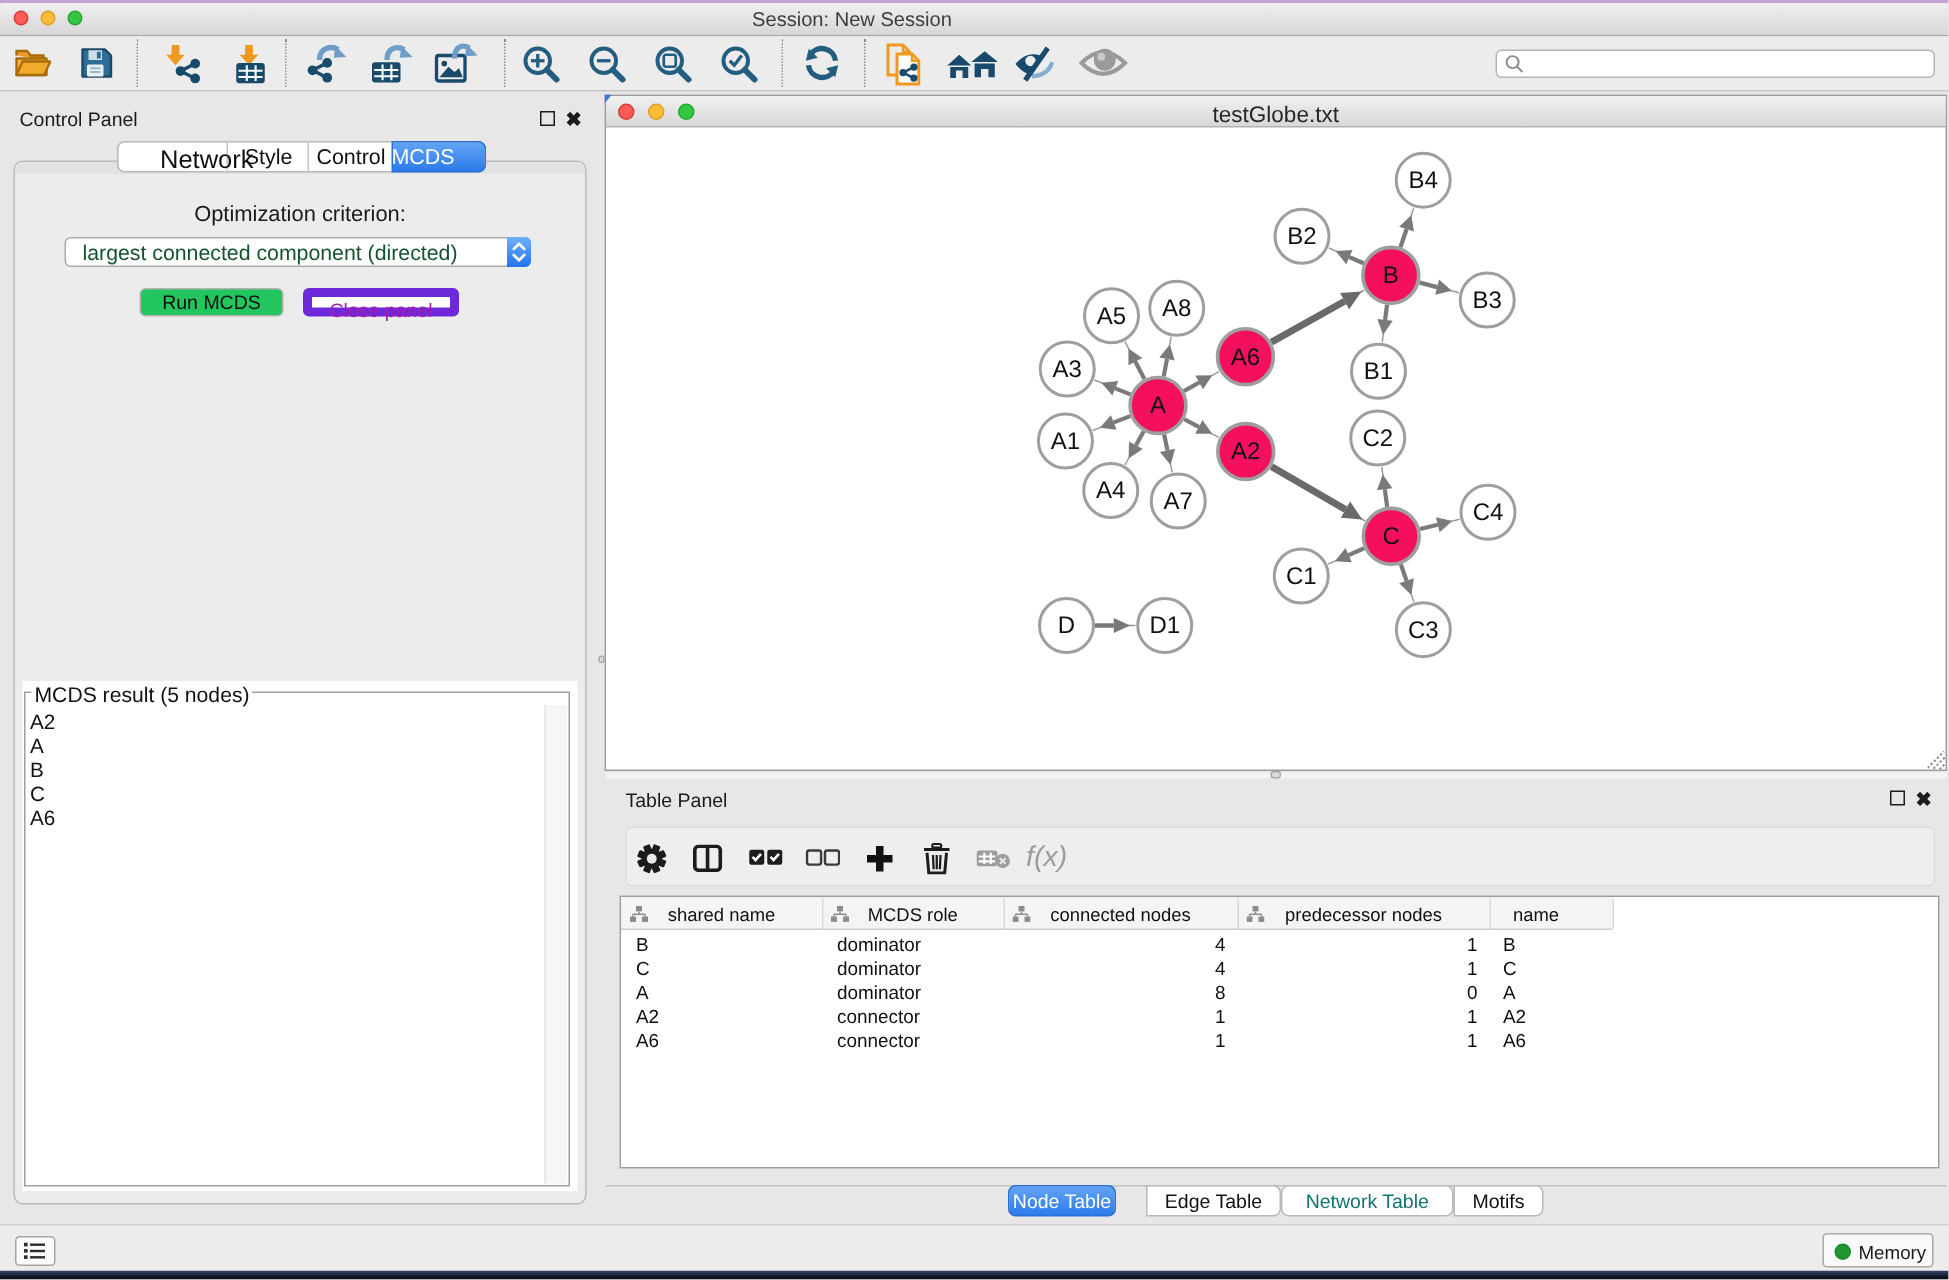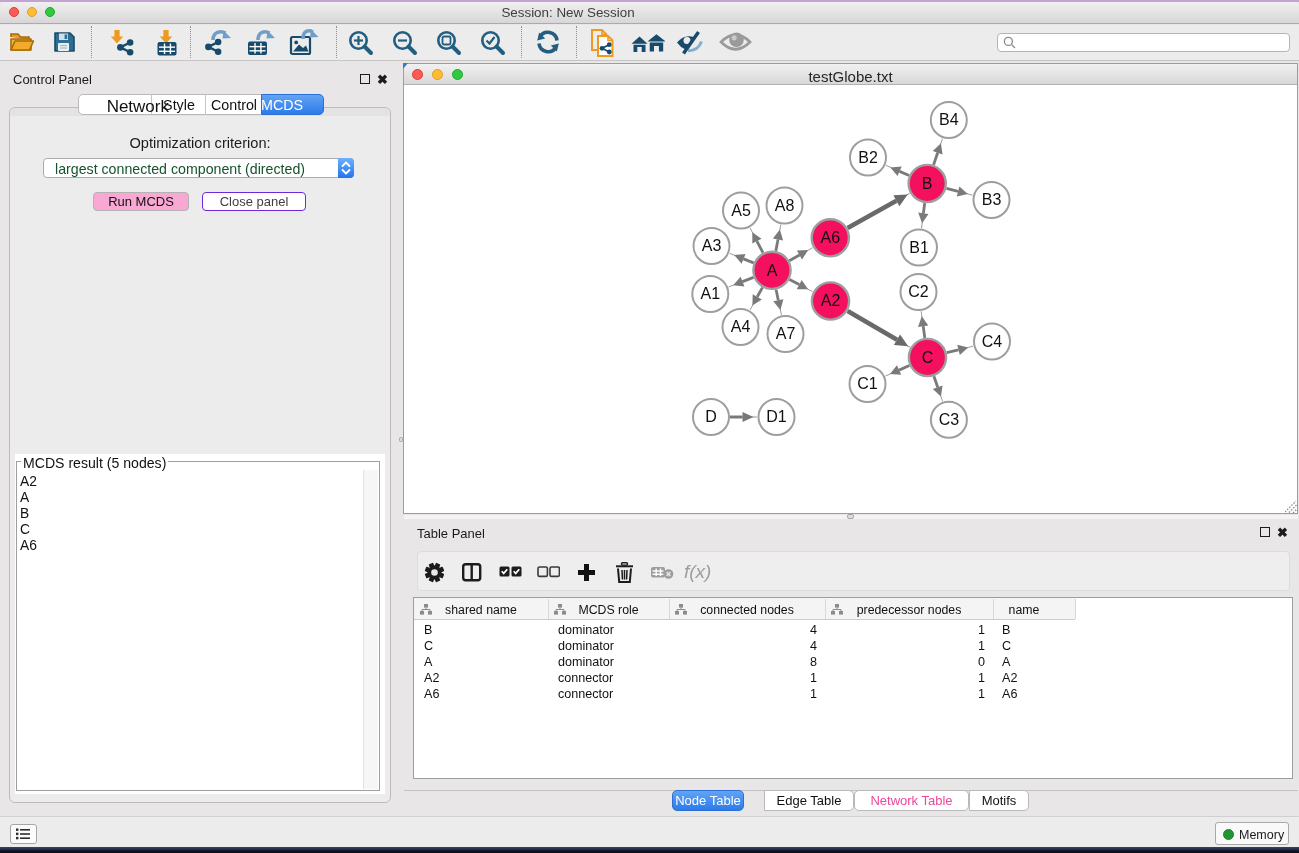--- a/index.html
+++ b/index.html
@@ -161,22 +161,22 @@
 <div class="abs" style="left:261px;top:97px;width:77px;text-align:left;font-size:14.3px;color:#fff">MCDS</div>
 
 <div class="abs" style="left:0;top:135px;width:400px;text-align:center;font-size:14.6px;color:#1b1b1b">Optimization criterion:</div>
 <div class="abs" style="left:43px;top:158px;width:311px;height:20px;background:#fff;border:1px solid #ababab;border-radius:4px"></div>
 <div class="abs" style="left:55px;top:160.5px;font-size:14.2px;color:#14532d">largest connected component (directed)</div>
 <div class="abs" style="left:338px;top:158px;width:16px;height:20px;background:linear-gradient(#6db1fd,#2273ef);border-radius:0 4px 4px 0"></div>
 <svg class="abs" style="left:340px;top:161px" width="12" height="14" viewBox="0 0 12 14">
     <path d="M2.5 5 L6 1.5 L9.5 5" fill="none" stroke="#fff" stroke-width="1.8" stroke-linecap="round" stroke-linejoin="round"></path>
     <path d="M2.5 9 L6 12.5 L9.5 9" fill="none" stroke="#fff" stroke-width="1.8" stroke-linecap="round" stroke-linejoin="round"></path>
   </svg>
-<div class="abs" style="left:93px;top:192px;width:96px;height:19px;background:#f9a8d4;border:1px solid #b3b3b3;border-radius:4px;text-align:center;font-size:13px;color:#111;line-height:17.5px">Run MCDS</div>
-<div class="abs" style="left:202px;top:192px;width:104px;height:19px;background:#fff;border:1px solid #6d28d9;border-radius:4px;text-align:center;font-size:13px;color:#404040;line-height:17.5px">Close panel</div>
+<div class="abs" style="left:93px;top:192px;width:96px;height:19px;background:#22c55e;border:1px solid #b3b3b3;border-radius:4px;text-align:center;font-size:13px;color:#111;line-height:17.5px">Run MCDS</div>
+<div class="abs" style="left:202px;top:192px;width:104px;height:19px;background:#fff;border:6px solid #6d28d9;border-radius:4px;text-align:center;font-size:13px;color:#a21caf;line-height:17.5px">Close panel</div>
 
 <div class="abs" style="left:15px;top:454px;width:370px;height:340px;background:#fff"></div>
 <div class="abs" style="left:16px;top:461px;width:364px;height:330px;border:1px solid #9f9f9f"></div>
 <div class="abs" style="left:21px;top:455px;background:#fff;padding:0 2px;font-size:14.1px;color:#111">MCDS result (5 nodes)</div>
 <div class="abs" style="left:363px;top:470px;width:15px;height:319px;background:#f6f6f6;border-left:1px solid #e2e2e2"></div>
 <div class="abs" style="left:20px;top:474px;font-size:13.8px;color:#111;line-height:16.1px">A2<br>A<br>B<br>C<br>A6</div>
 
 <div class="abs" style="left:403px;top:63px;width:895px;height:451px;background:#fff;border:1px solid #9d9d9d"></div>
 <div class="abs" style="left:404px;top:64px;width:893px;height:21px;background:linear-gradient(#f1f1f1,#d9d7d9);border-bottom:1px solid #b2b0b2"></div>
 <svg class="abs" style="left:403px;top:63px" width="5" height="6">
@@ -438,21 +438,21 @@
 <div class="abs" style="left:1002px;top:671.1px;font-size:12.6px;color:#111">A2</div>
 <div class="abs" style="left:424px;top:687.3px;font-size:12.6px;color:#111">A6</div>
 <div class="abs" style="left:558px;top:687.3px;font-size:12.6px;color:#111">connector</div>
 <div class="abs" style="left:717px;top:687.3px;width:100px;text-align:right;font-size:12.6px;color:#111">1</div>
 <div class="abs" style="left:885px;top:687.3px;width:100px;text-align:right;font-size:12.6px;color:#111">1</div>
 <div class="abs" style="left:1002px;top:687.3px;font-size:12.6px;color:#111">A6</div>
 
 <div class="abs" style="left:404px;top:790px;width:894px;height:0;border-top:1px solid #c2c2c2"></div>
 <div class="abs" style="left:672px;top:790px;width:72px;height:21px;background:linear-gradient(#62a4f4,#2d7bea);border:1px solid #2a6fd4;border-radius:5px;text-align:center;font-size:13px;color:#fff;line-height:20px">Node Table</div>
 <div class="abs" style="left:764px;top:790px;width:90px;height:21px;background:#fff;border:1px solid #b9b9b9;border-radius:0 5px 5px 0;text-align:center;font-size:13px;color:#111;line-height:20px">Edge Table</div>
-<div class="abs" style="left:854px;top:790px;width:115px;height:21px;background:#fff;border:1px solid #b9b9b9;border-radius:5px;text-align:center;font-size:13px;color:#ec4899;line-height:20px">Network Table</div>
+<div class="abs" style="left:854px;top:790px;width:115px;height:21px;background:#fff;border:1px solid #b9b9b9;border-radius:5px;text-align:center;font-size:13px;color:#0f766e;line-height:20px">Network Table</div>
 <div class="abs" style="left:969px;top:790px;width:60px;height:21px;background:#fff;border:1px solid #b9b9b9;border-radius:0 5px 5px 0;text-align:center;font-size:13px;color:#111;line-height:20px">Motifs</div>
 
 <div class="abs" style="left:0;top:815.5px;width:1299px;height:31.5px;background:#ececec;border-top:1px solid #d0d0d0"></div>
 <div class="abs" style="left:9.5px;top:824px;width:27px;height:20px;background:#fbfbfb;border:1px solid #a6a6a6;border-radius:3px"></div>
 <svg class="abs" style="left:16px;top:828px" width="14" height="12" viewBox="0 0 14 12">
     <g fill="#2d2d2d">
       <rect x="0" y="0.5" width="2.4" height="2.4"></rect>
       <rect x="4" y="1" width="10" height="1.6"></rect>
       <rect x="0" y="4.7" width="2.4" height="2.4"></rect>
       <rect x="4" y="5.2" width="10" height="1.6"></rect>

